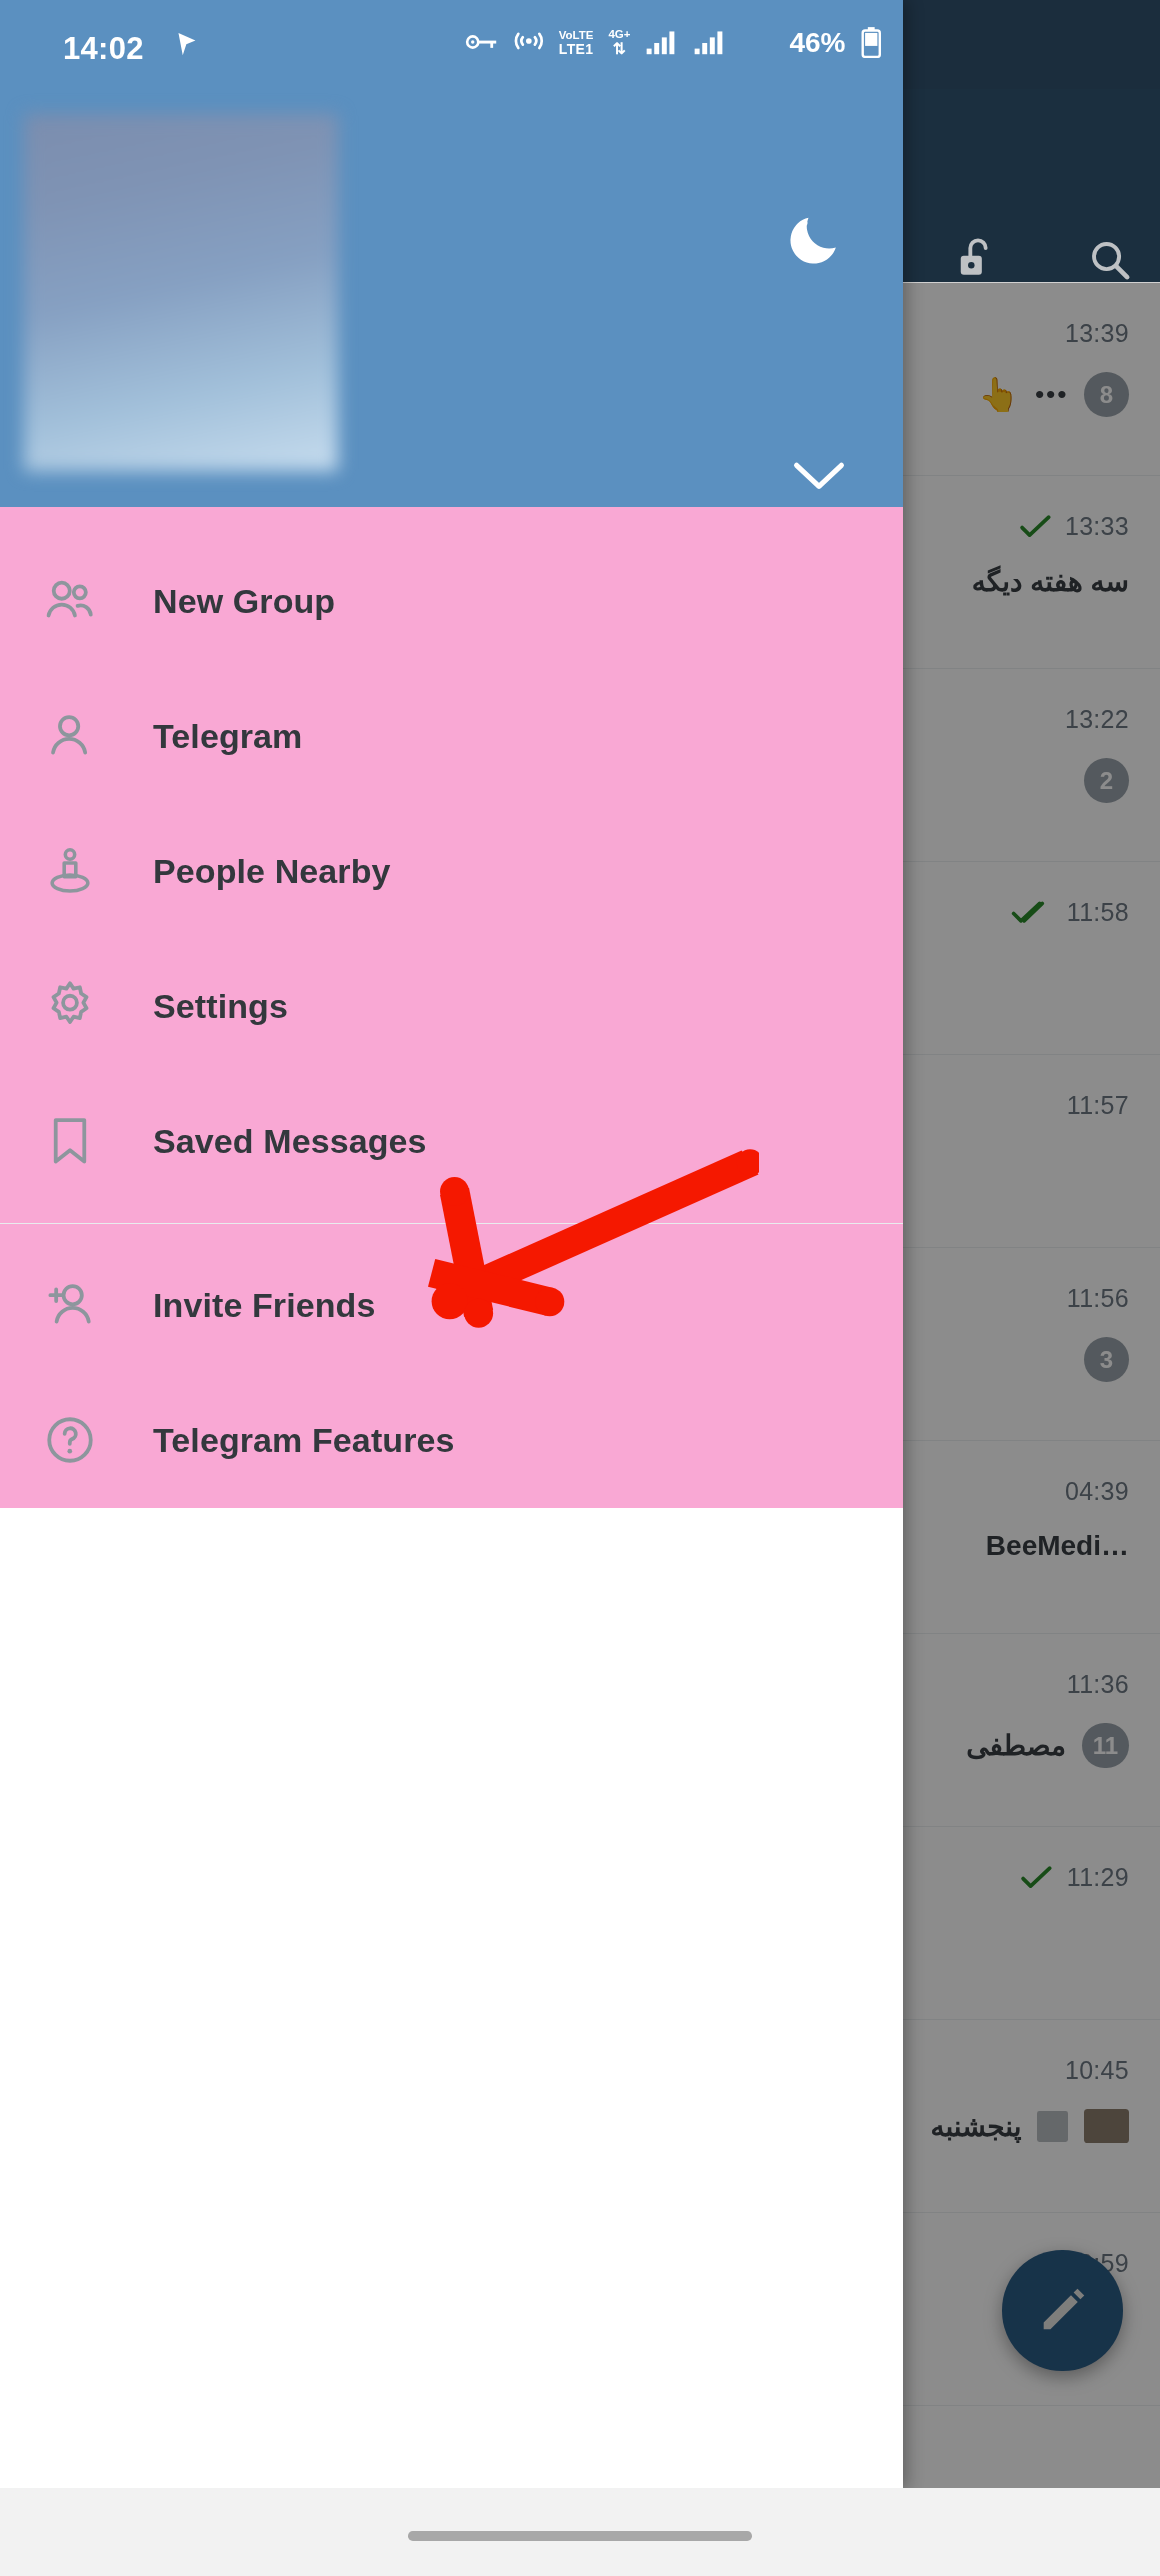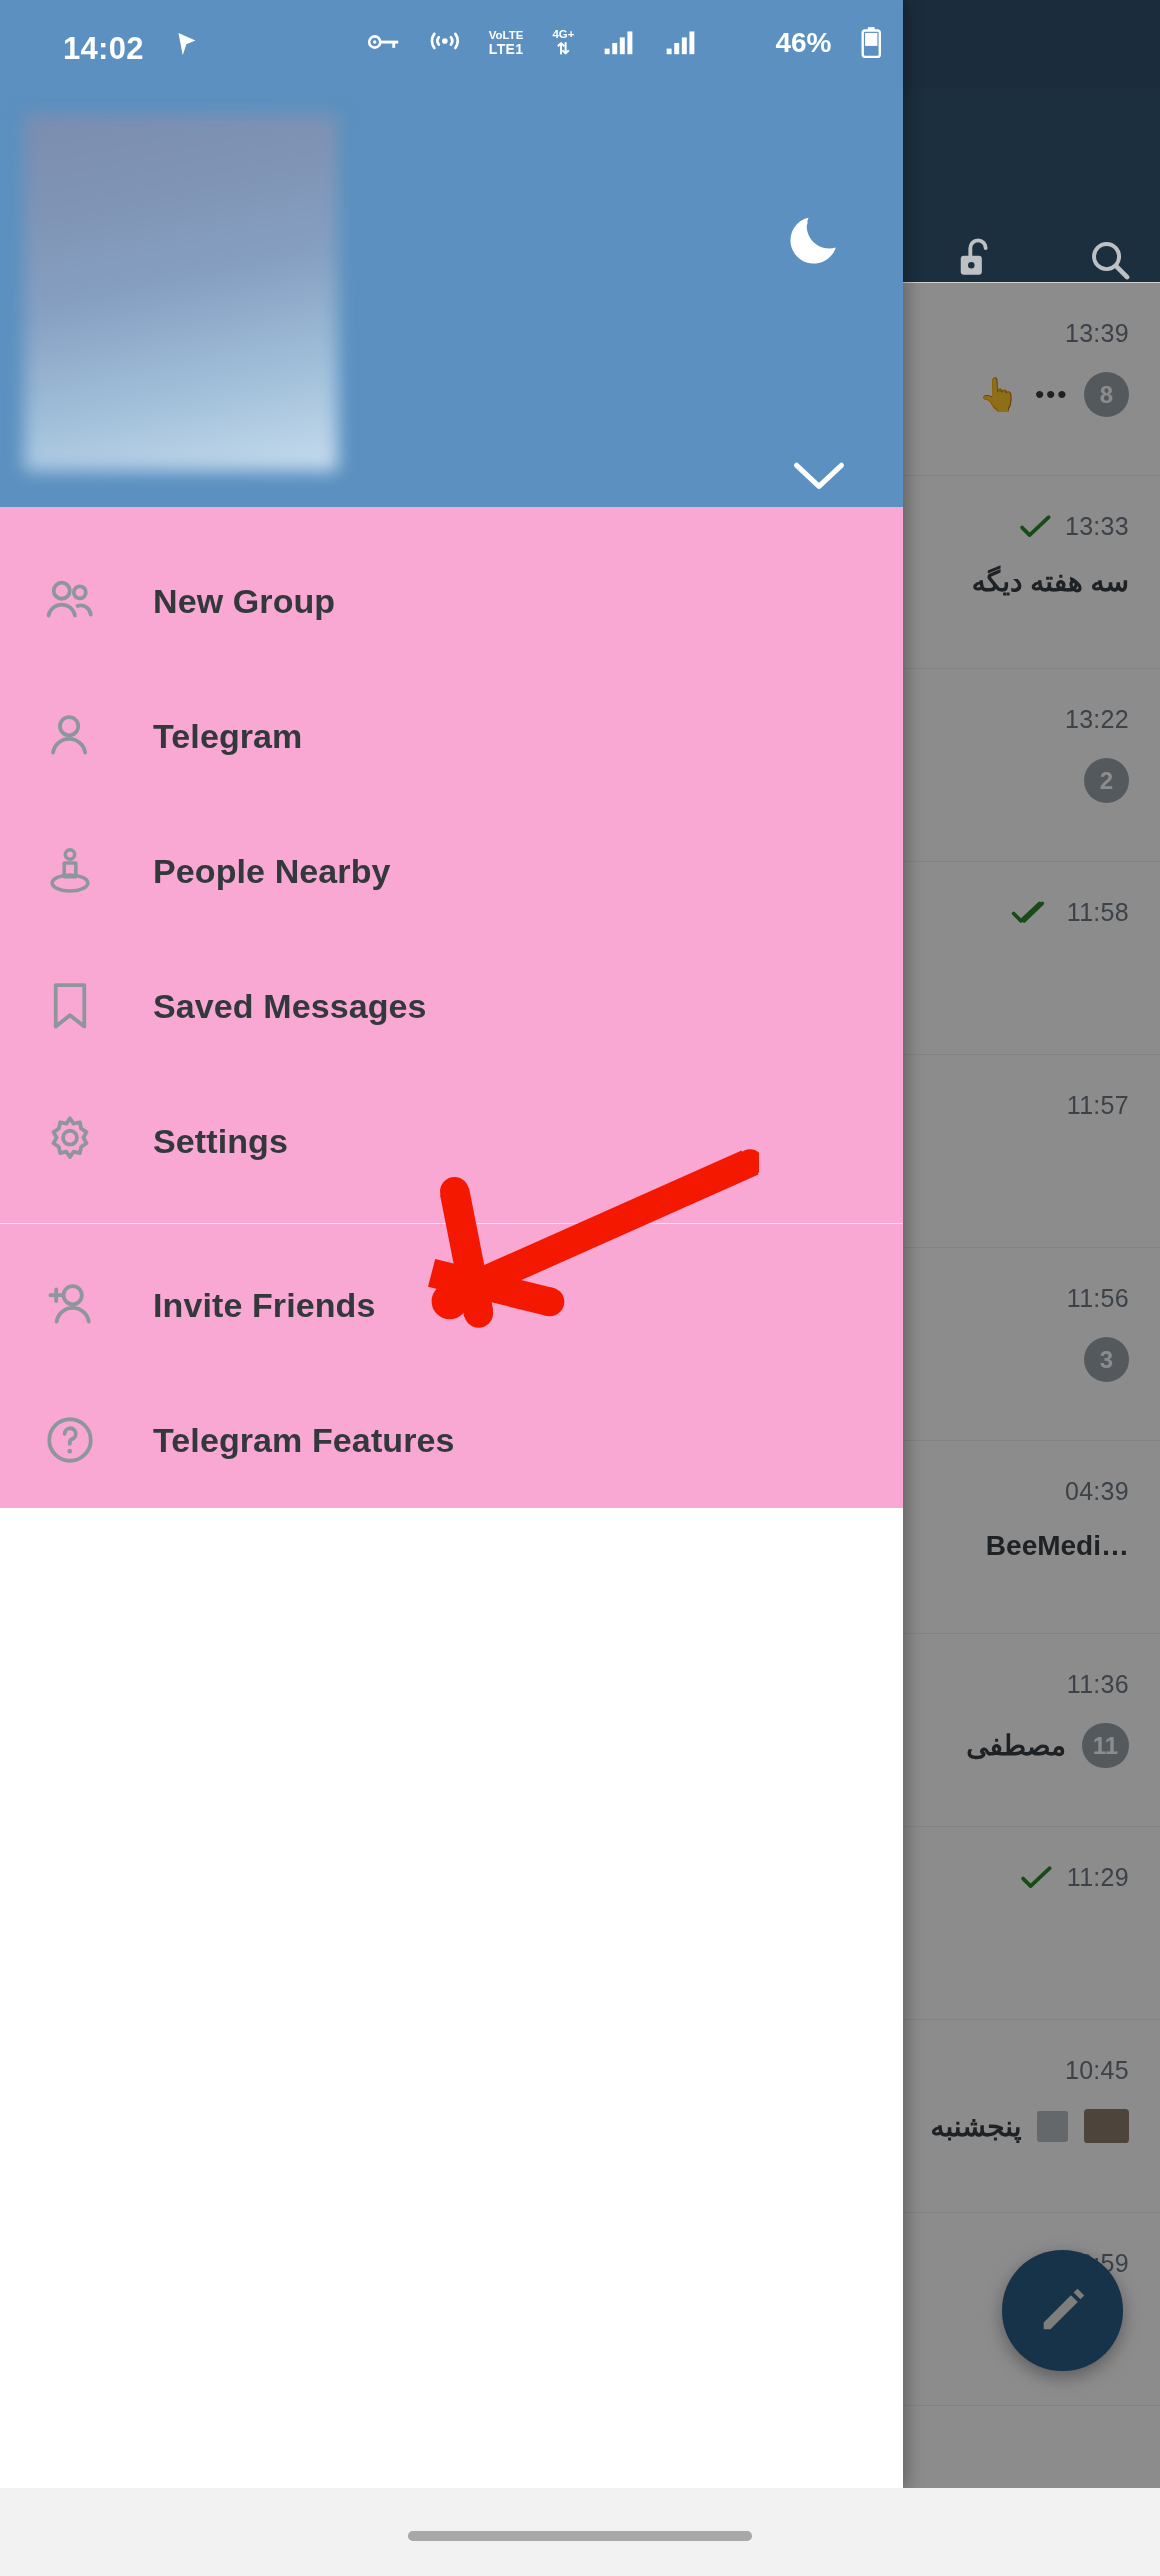--- a/index.html
+++ b/index.html
@@ -90,21 +90,21 @@
     position:relative; width:100%; height:89px;
     background:#5b90c0;
   }
   .status-time {
     position:absolute; left:63px; top:30px;
     color:#ffffff; font-size:31px; font-weight:600; letter-spacing:0.3px;
     display:flex; align-items:center; gap:30px;
   }
   .status-right {
     position:absolute; right:0; top:26.6px;
-    display:flex; align-items:center; gap:29px;
+    display:flex; align-items:center; gap:15px;
   }
   .volte { display:flex; flex-direction:column; align-items:center; line-height:1; }
   .volte span:first-child { font-size:11.5px; color:#fff; font-weight:700; }
   .volte span:last-child { font-size:14px; color:#fff; font-weight:700; letter-spacing:0.3px;}
 
   .drawer-header {
     position:relative; width:100%; height:418px;
     background:#5b90c0;
   }
   .avatar {
@@ -410,34 +410,34 @@
             <path d="M10.4 9.4h5.2v6.2h-5.2z" fill="none" stroke="#8d969d" stroke-width="1.6" stroke-linejoin="round"></path>
             <ellipse cx="13" cy="18.4" rx="8" ry="3.6" fill="none" stroke="#8d969d" stroke-width="1.6"></ellipse>
           </svg>
         </span>
         <span class="mi-lbl">People Nearby</span>
       </div>
 
       <div class="menu-item">
         <span class="mi-ico">
           <svg width="58" height="58" viewBox="0 0 26 26">
-            <path d="M6.6 3.6h12.8v18.6l-6.4-5.1-6.4 5.1z" fill="none" stroke="#8d969d" stroke-width="1.7" stroke-linejoin="round"></path>
-          </svg>
-        </span>
-        <span class="mi-lbl">Saved Messages</span>
-      </div>
-
-      <div class="menu-item">
-        <span class="mi-ico">
-          <svg width="58" height="58" viewBox="0 0 26 26">
             <path d="M13 2.8l1.6 2.4 2.8-.6 .6 2.8 2.4 1.6-1.4 2.5 1.4 2.5-2.4 1.6-.6 2.8-2.8-.6L13 20.2l-1.6-2.4-2.8.6-.6-2.8-2.4-1.6 1.4-2.5L5.6 9l2.4-1.6.6-2.8 2.8.6z" fill="none" stroke="#8d969d" stroke-width="1.7" stroke-linejoin="round"></path>
             <circle cx="13" cy="11.5" r="3.1" fill="none" stroke="#8d969d" stroke-width="1.7"></circle>
           </svg>
         </span>
         <span class="mi-lbl">Settings</span>
+      </div>
+
+      <div class="menu-item">
+        <span class="mi-ico">
+          <svg width="58" height="58" viewBox="0 0 26 26">
+            <path d="M6.6 3.6h12.8v18.6l-6.4-5.1-6.4 5.1z" fill="none" stroke="#8d969d" stroke-width="1.7" stroke-linejoin="round"></path>
+          </svg>
+        </span>
+        <span class="mi-lbl">Saved Messages</span>
       </div>
 
       <div class="menu-divider"></div>
 
       <div class="menu-item">
         <span class="mi-ico">
           <svg width="58" height="58" viewBox="0 0 26 26">
             <circle cx="14.2" cy="8.6" r="4.1" fill="none" stroke="#8d969d" stroke-width="1.7"></circle>
             <path d="M7 20.4a7.3 7.3 0 0 1 14.4 0" fill="none" stroke="#8d969d" stroke-width="1.7" stroke-linecap="round"></path>
             <path d="M4.2 8.6h5.2M6.8 6v5.2" stroke="#8d969d" stroke-width="1.7" stroke-linecap="round"></path>

